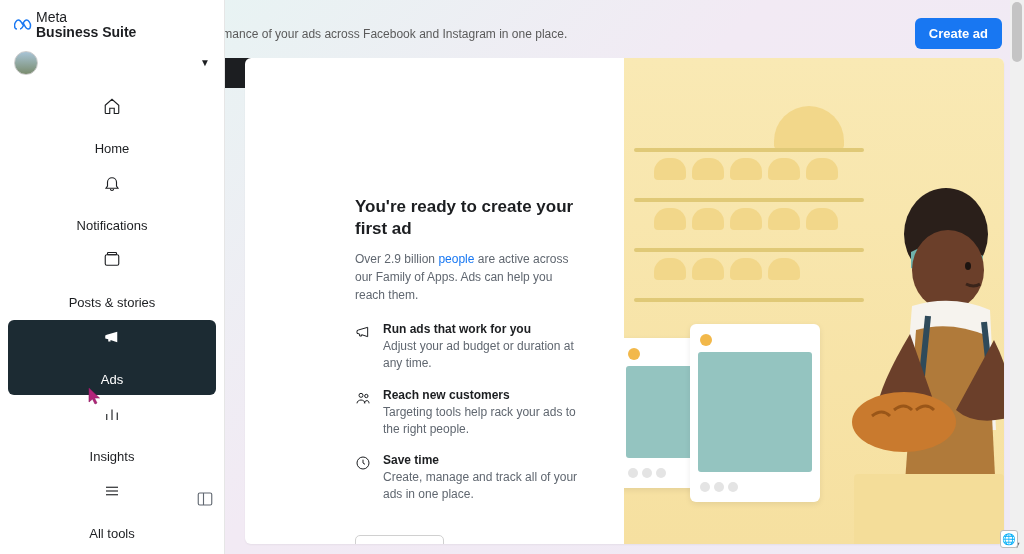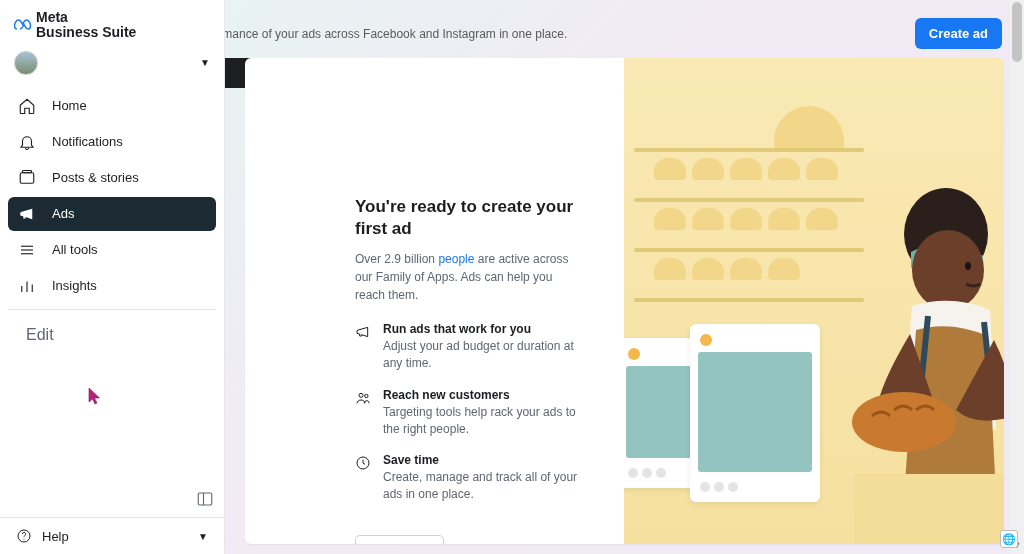--- a/index.html
+++ b/index.html
@@ -3,28 +3,28 @@
 <meta charset="utf-8">
 <style>
 * { margin:0; padding:0; box-sizing:border-box; font-family:-apple-system,BlinkMacSystemFont,"Segoe UI",Helvetica,Arial,sans-serif; }
 html,body { width:1024px; height:554px; overflow:hidden; background:#f5f2f5; }
 .app { display:flex; width:100%; height:100%; position:relative; }
 .sidebar { width:225px; background:#fff; height:100%; display:flex; flex-direction:column; border-right:1px solid #e6e6e6; z-index:10; position:relative; }
 .logo { padding:10px 14px 4px; }
 .logo-row { display:flex; align-items:center; gap:4px; }
 .logo-row svg { flex-shrink:0; }
 .logo-text { font-size:14px; color:#1c1e21; line-height:1.1; }
-.logo-text .meta { font-weight:700; }
+.logo-text .meta { font-weight:400; }
 .logo-text .bs { font-weight:600; }
 .account { display:flex; align-items:center; padding:6px 14px 10px; gap:8px; cursor:pointer; }
 .avatar { width:24px; height:24px; border-radius:50%; background:linear-gradient(180deg,#a8c4d6 0%,#7a8c6e 100%); border:1px solid #ccc; }
 .account .spacer { flex:1; }
 .caret { font-size:10px; color:#1c1e21; }
 .nav { padding:4px 8px; flex:1; }
-.nav-item { display:flex; align-items:center; gap:16px; padding:8px 10px; border-radius:6px; font-size:13px; color:#1c1e21; cursor:pointer; margin-bottom:2px; }
+.nav-item { display:flex; align-items:center; gap:26px; padding:8px 10px; border-radius:6px; font-size:13px; color:#1c1e21; cursor:pointer; margin-bottom:2px;flex-direction:column; }
 .nav-item.active { background:#1c2b33; color:#fff; margin:0 0 2px 0; }
 .nav-item.active svg path, .nav-item.active svg rect, .nav-item.active svg circle, .nav-item.active svg line { stroke:#fff; fill:none; }
 .nav-item.active .filled { fill:#fff; stroke:none; }
 .nav-item svg { width:18px; height:18px; flex-shrink:0; }
 .nav-item svg path, .nav-item svg rect, .nav-item svg circle, .nav-item svg line { stroke:#1c1e21; fill:none; stroke-width:1.5; }
 .divider { height:1px; background:#e6e6e6; margin:6px 0; }
 .edit { padding:10px 18px; font-size:16px; color:#606770; cursor:pointer; }
 .collapse-icon { position:absolute; right:10px; bottom:46px; width:18px; height:18px; color:#606770; }
 .help { display:flex; align-items:center; gap:10px; padding:10px 16px; font-size:13px; color:#1c1e21; border-top:1px solid #e6e6e6; cursor:pointer; }
 .help svg { width:16px; height:16px; }
@@ -112,33 +112,33 @@
         <span>Posts &amp; stories</span>
       </div>
       <div class="nav-item active">
         <svg viewBox="0 0 24 24">
             <path class="filled" d="M3 10v4l4 1v3h3v-2l9 3V5L5 9 3 10z" fill="#fff"></path>
           </svg>
         <span>Ads</span>
       </div>
       <div class="nav-item">
         <svg viewBox="0 0 24 24">
+            <line x1="5" y1="20" x2="5" y2="12"></line>
+            <line x1="12" y1="20" x2="12" y2="6"></line>
+            <line x1="19" y1="20" x2="19" y2="10"></line>
+          </svg>
+        <span>Insights</span>
+      </div>
+      <div class="nav-item">
+        <svg viewBox="0 0 24 24">
             <line x1="4" y1="7" x2="20" y2="7"></line>
             <line x1="4" y1="12" x2="20" y2="12"></line>
             <line x1="4" y1="17" x2="20" y2="17"></line>
           </svg>
         <span>All tools</span>
-      </div>
-      <div class="nav-item">
-        <svg viewBox="0 0 24 24">
-            <line x1="5" y1="20" x2="5" y2="12"></line>
-            <line x1="12" y1="20" x2="12" y2="6"></line>
-            <line x1="19" y1="20" x2="19" y2="10"></line>
-          </svg>
-        <span>Insights</span>
       </div>
       <div class="divider"></div>
       <div class="edit">Edit</div>
     </nav>
 
     <svg class="collapse-icon" viewBox="0 0 24 24">
         <rect x="3" y="4" width="18" height="16" rx="2" fill="none" stroke="#606770" stroke-width="1.5"></rect>
         <line x1="10" y1="4" x2="10" y2="20" stroke="#606770" stroke-width="1.5"></line>
       </svg>
 

